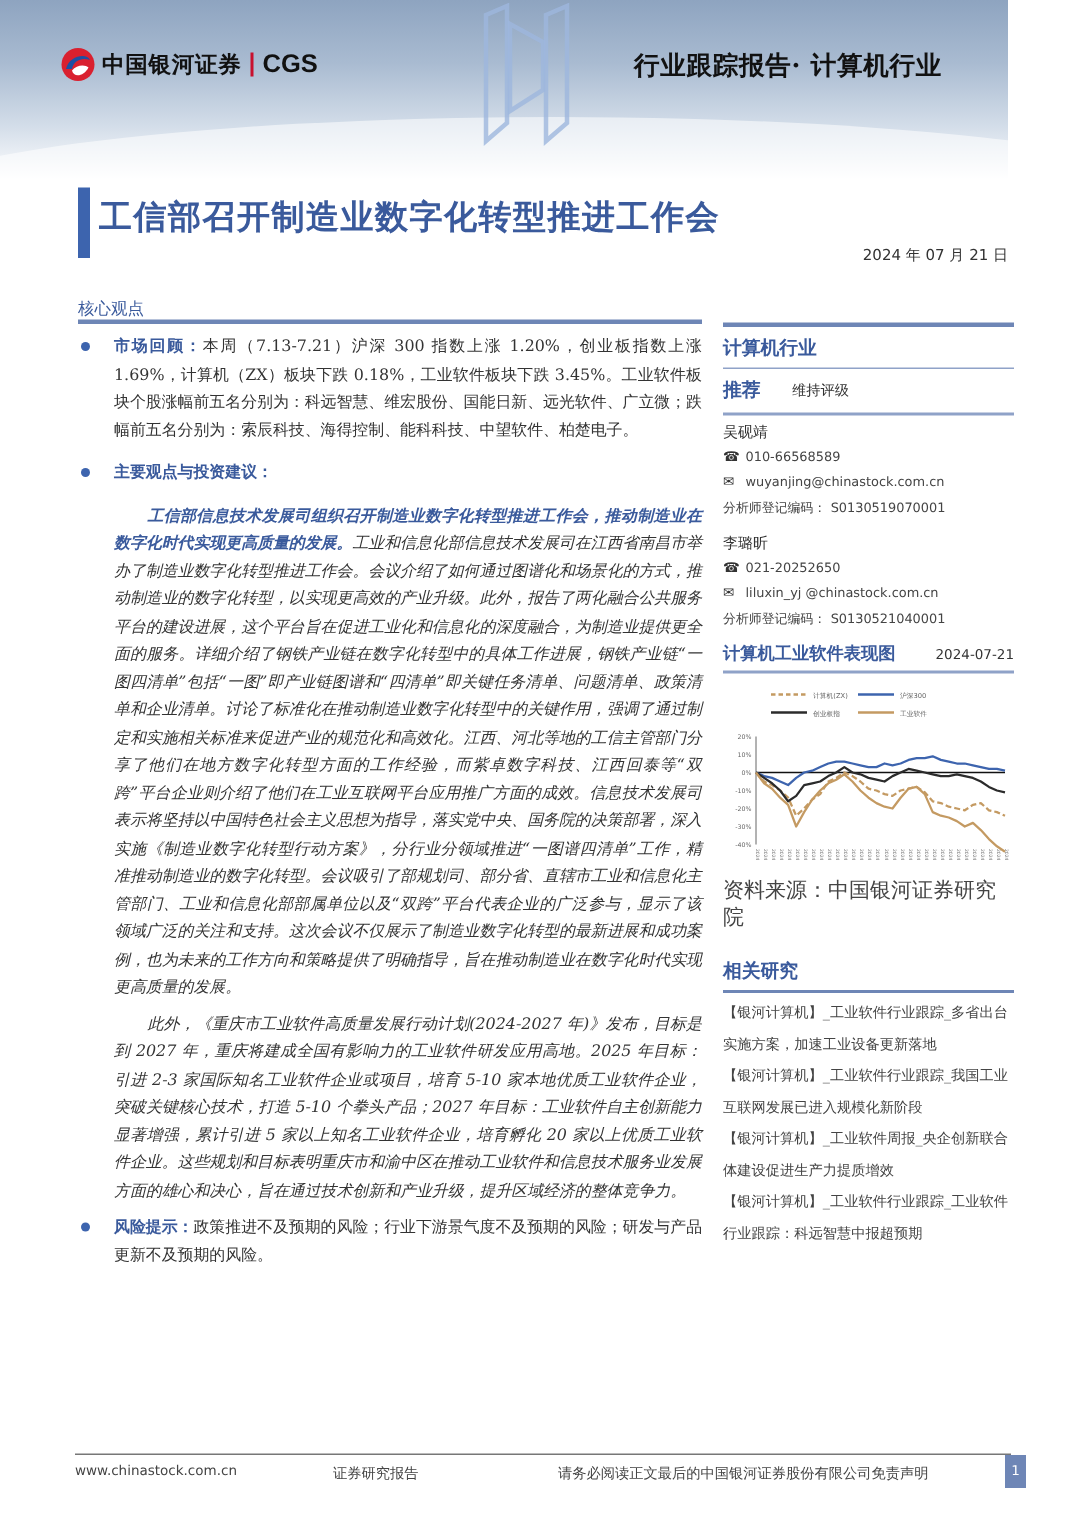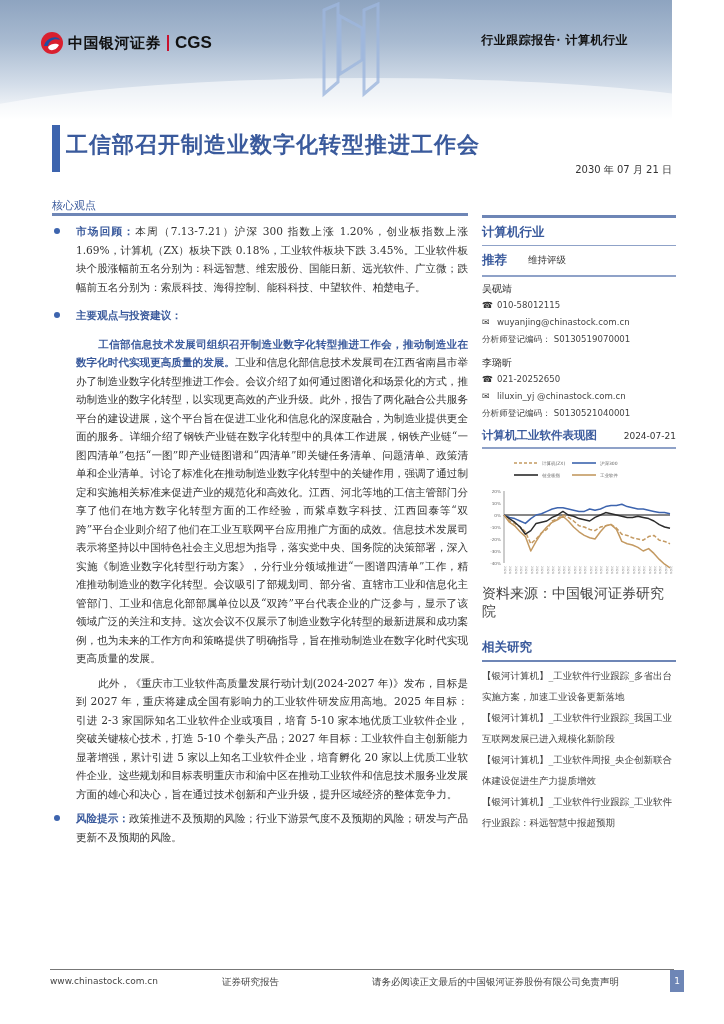--- a/index.html
+++ b/index.html
@@ -21,38 +21,38 @@
   .logo {
     position: absolute; left: 40px; top: 28px; height: 30px;
     display: flex; align-items: center; gap: 4px;
   }
   .logo .swirl { width: 24px; height: 24px; }
   .logo .cn { font-family: "DejaVu Sans", sans-serif; font-weight: bold; font-size: 15px; color: #111; letter-spacing: 0.5px; }
   .logo .sep { width: 2px; height: 16px; background: #c8102e; margin: 0 2px; }
   .logo .en { font-family: "Liberation Sans", sans-serif; font-weight: bold; font-size: 17px; color: #111; }
   .report-type {
     position: absolute; right: 44px; top: 32px;
-    font-weight: bold; font-size: 12px; color: #111; letter-spacing: 0.5px;
+    font-weight: bold; font-size: 17px; color: #111; letter-spacing: 0.5px;
   }
 
   .title-bar { position: absolute; left: 52px; top: 125px; width: 8px; height: 47px; background: #3d64ae; }
   .title {
     position: absolute; left: 66px; top: 130px; font-size: 22px; font-weight: bold; color: #3a5a9c;
     letter-spacing: 1px;
   }
   .date { position: absolute; right: 52px; top: 163px; font-size: 10px; color: #333; font-family: "DejaVu Sans", sans-serif; }
 
   .core-label { position: absolute; left: 52px; top: 198px; font-size: 11px; color: #3a5a9c; font-weight: normal; }
   .core-rule { position: absolute; left: 52px; top: 213px; width: 416px; height: 3px; background: #6e86b6; }
 
   .left-col { position: absolute; left: 52px; top: 222px; width: 416px; font-size: 10.6px; line-height: 18.5px; color: #333; }
   .bullet { position: relative; padding-left: 24px; margin-bottom: 6px; text-align: justify; }
   .bullet .dot { position: absolute; left: 2px; top: 6px; width: 6px; height: 6px; border-radius: 50%; background: #3d64ae; }
   .bullet .lead { color: #3a5a9c; font-weight: bold; }
-  .para { padding-left: 24px; text-indent: 2.1em; text-align: justify; margin-bottom: 6px; }
+  .para { padding-left: 24px; text-indent: 2.1em; text-align: justify; margin-bottom: 6px; font-style: italic; }
   .para .strong { color: #3a5a9c; font-weight: bold; }
   .para .bold { font-weight: bold; color: #222; }
 
   .right-col { position: absolute; left: 482px; top: 215px; width: 194px; font-size: 9.5px; color: #333; }
   .rule-thick { height: 3px; background: #6e86b6; }
   .rule-thin { height: 1px; background: #8fa2c8; }
   .sec-head { font-size: 12.5px; font-weight: bold; color: #3a5a9c; padding: 6px 0 4px; }
   .rec-row { display: flex; align-items: center; padding: 6px 0 6px; }
   .rec-row .k { font-size: 12.5px; font-weight: bold; color: #3a5a9c; width: 46px; }
   .rec-row .v { font-size: 9.5px; color: #333; }
@@ -98,21 +98,21 @@
     </svg>
     <span class="cn">中国银河证券</span>
     <span class="sep"></span>
     <span class="en">CGS</span>
   </div>
   <div class="report-type">行业跟踪报告· 计算机行业</div>
 </div>
 
 <div class="title-bar"></div>
 <div class="title">工信部召开制造业数字化转型推进工作会</div>
-<div class="date">2030 年 07 月 21 日</div>
+<div class="date">2024 年 07 月 21 日</div>
 
 <div class="core-label">核心观点</div>
 <div class="core-rule"></div>
 
 <div class="left-col">
   <div class="bullet">
     <span class="dot"></span>
     <span class="lead">市场回顾：</span><span>本周（7.13-7.21）沪深 300 指数上涨 1.20%，创业板指数上涨 1.69%，计算机（ZX）板块下跌 0.18%，工业软件板块下跌 3.45%。工业软件板块个股涨幅前五名分别为：科远智慧、维宏股份、国能日新、远光软件、广立微；跌幅前五名分别为：索辰科技、海得控制、能科科技、中望软件、柏楚电子。</span>
   </div>
   <div class="bullet" style="margin-top:10px;margin-bottom:10px;">
@@ -139,21 +139,21 @@
     <span class="k">推荐</span>
     <span class="v">维持评级</span>
   </div>
   <div class="rule-thin"></div>
   <div class="rule-thin"></div>
 
   <div class="analyst">
     <div class="name">吴砚靖</div>
     <div class="row">
       <span class="ic">☎</span>
-      <span>010-58012115</span>
+      <span>010-66568589</span>
     </div>
     <div class="row">
       <span class="ic">✉</span>
       <span>wuyanjing@chinastock.com.cn</span>
     </div>
     <div class="row">
       <span>分析师登记编码：</span>
       <span>S0130519070001</span>
     </div>
   </div>

